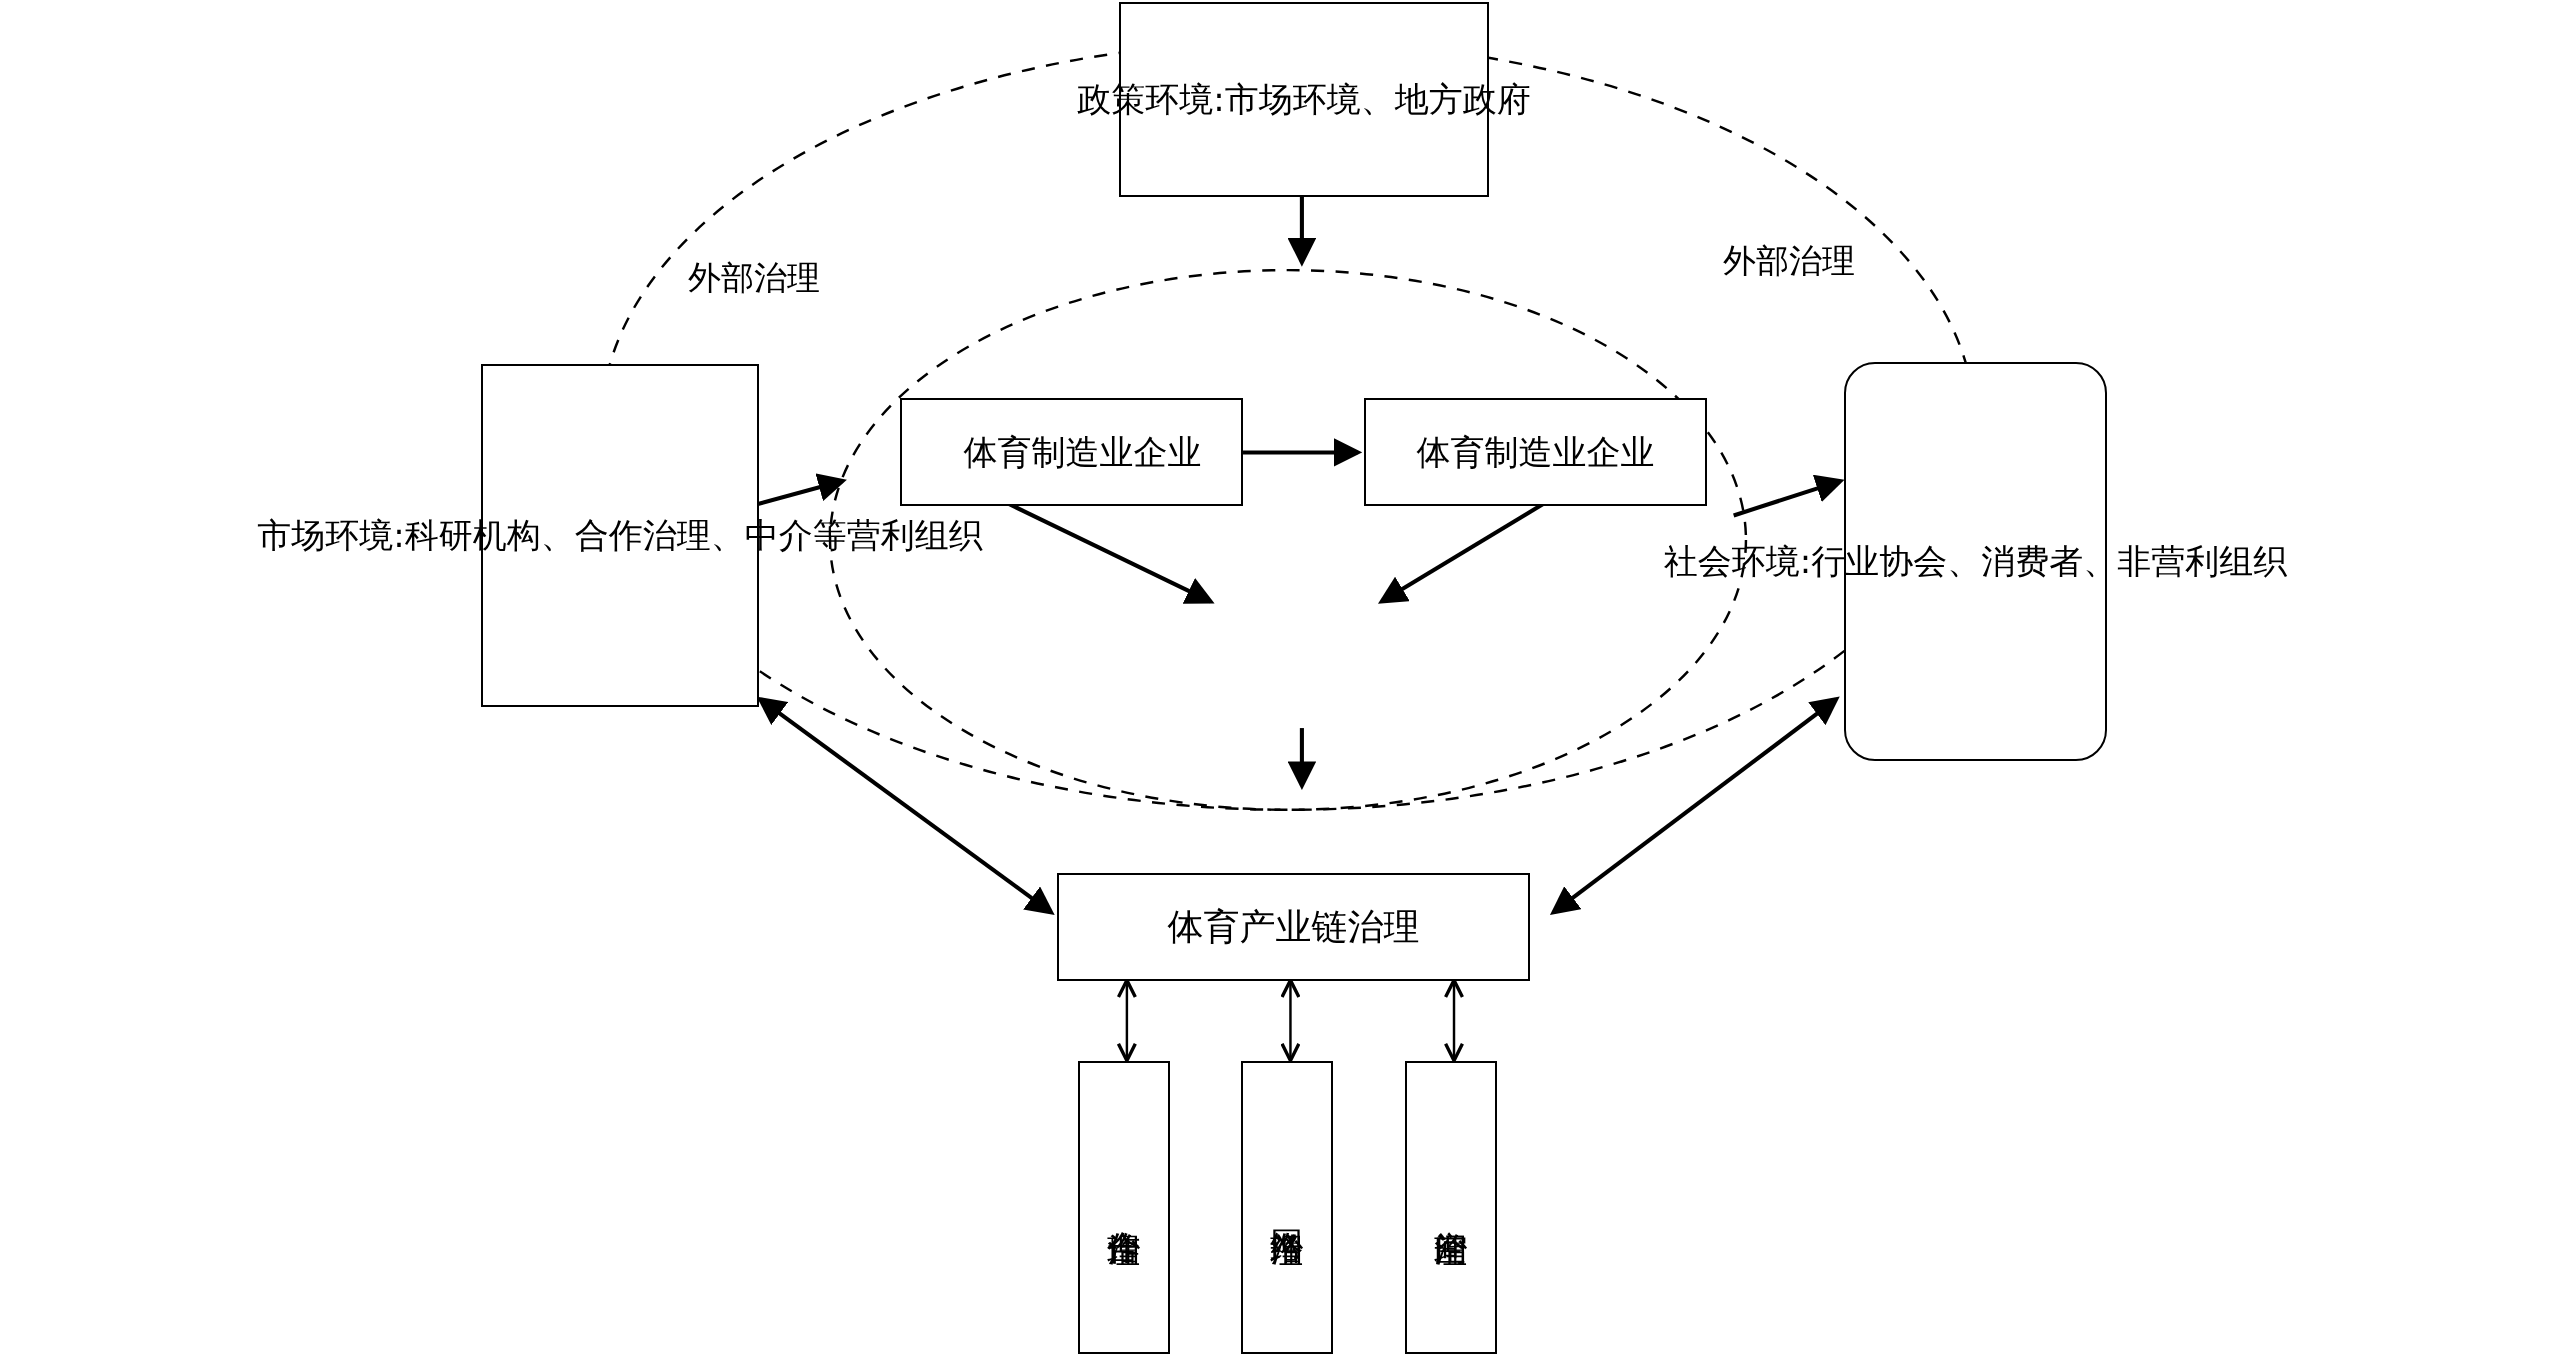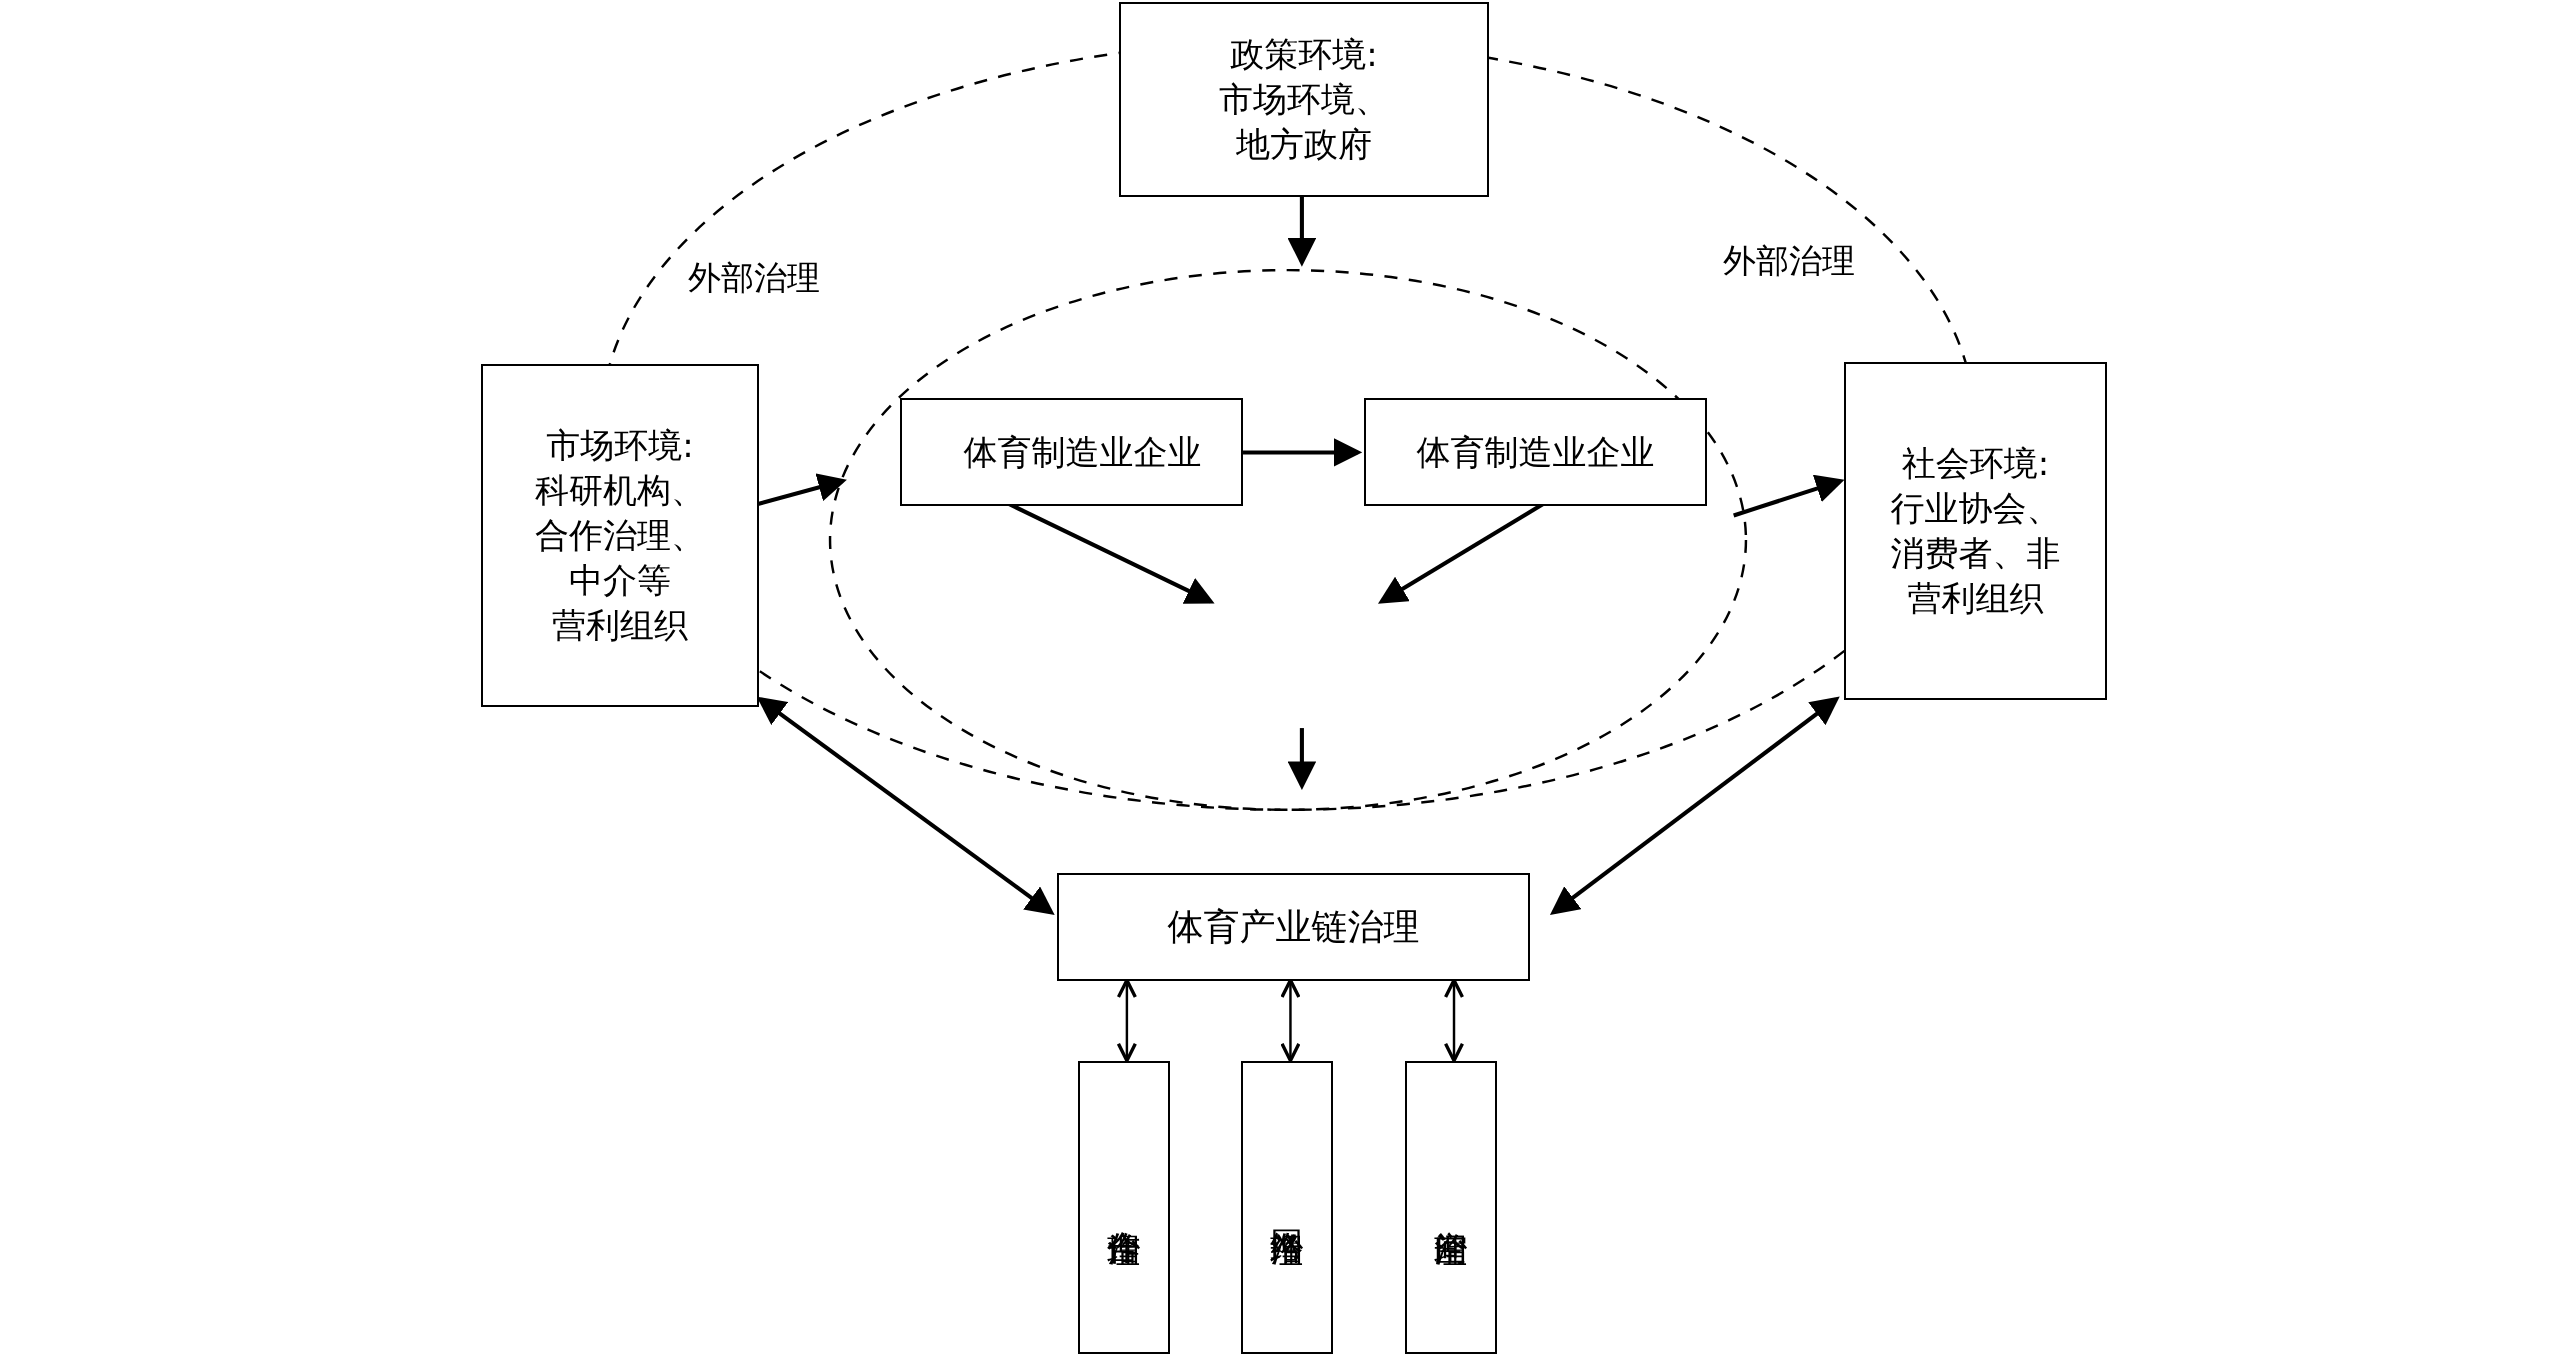--- a/index.html
+++ b/index.html
@@ -23,21 +23,21 @@
     top: 0;
     width: 2576px;
     height: 1358px;
   }
   .node {
     position: absolute;
     box-sizing: border-box;
     border: 2.5px solid #000000;
     background: #ffffff;
     display: flex;
-    flex-direction: column;
+    flex-direction: row;
     align-items: center;
     justify-content: center;
     text-align: center;
     color: #000000;
     line-height: 1.32;
     font-size: 33px;
     white-space: pre;
     z-index: 3;
   }
   .node .ln { display: block; }
@@ -115,21 +115,21 @@
   </div>
 
   <div class="node" style="left:481px; top:364px; width:278px; height:343px; font-size:34px;justify-content:center;">
     <span class="ln">市场环境:</span>
     <span class="ln">科研机构、</span>
     <span class="ln">合作治理、</span>
     <span class="ln">中介等</span>
     <span class="ln">营利组织</span>
   </div>
 
-  <div class="node" style="left:1844px; top:362px; width:263px; height:338px; font-size:34px;">
+  <div class="node" style="left:1844px; top:362px; width:263px; height:399px; font-size:34px;border-radius:31px;">
     <span class="ln">社会环境:</span>
     <span class="ln">行业协会、</span>
     <span class="ln">消费者、非</span>
     <span class="ln">营利组织</span>
   </div>
 
   <div class="node" style="left:900px; top:398px; width:343px; height:108px; font-size:34px;padding-left:22px;">
     <span class="ln">体育制造业企业</span>
   </div>
 

